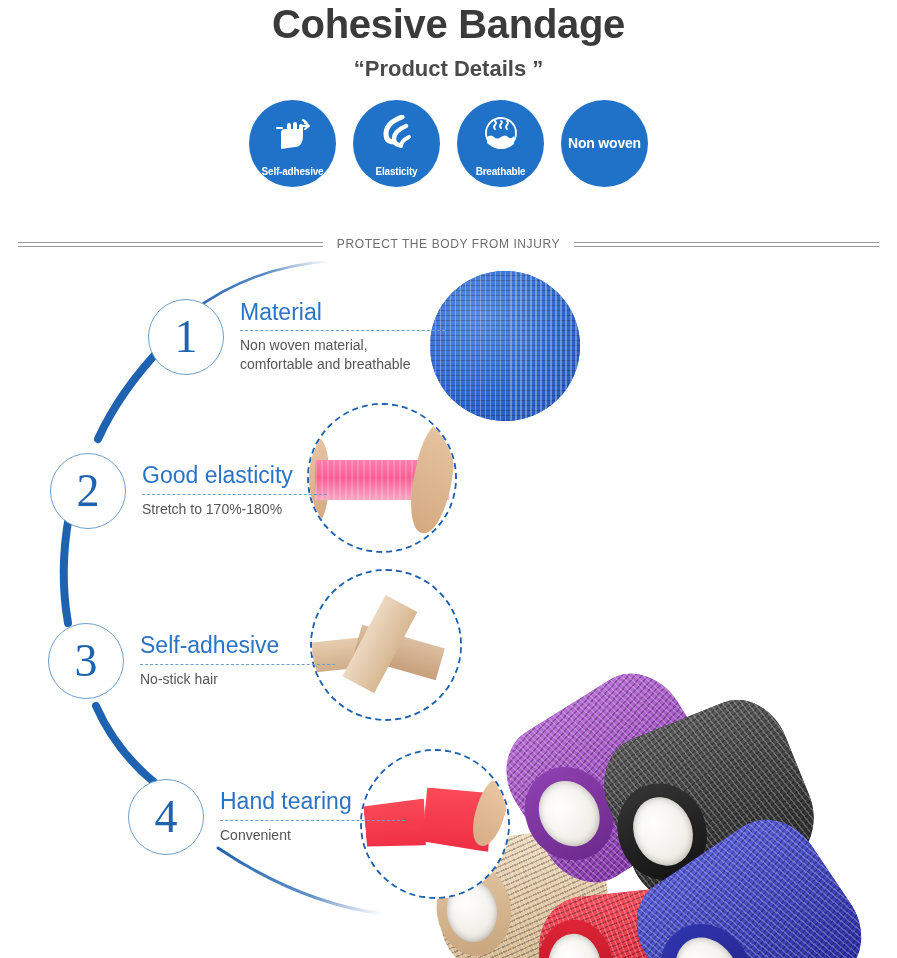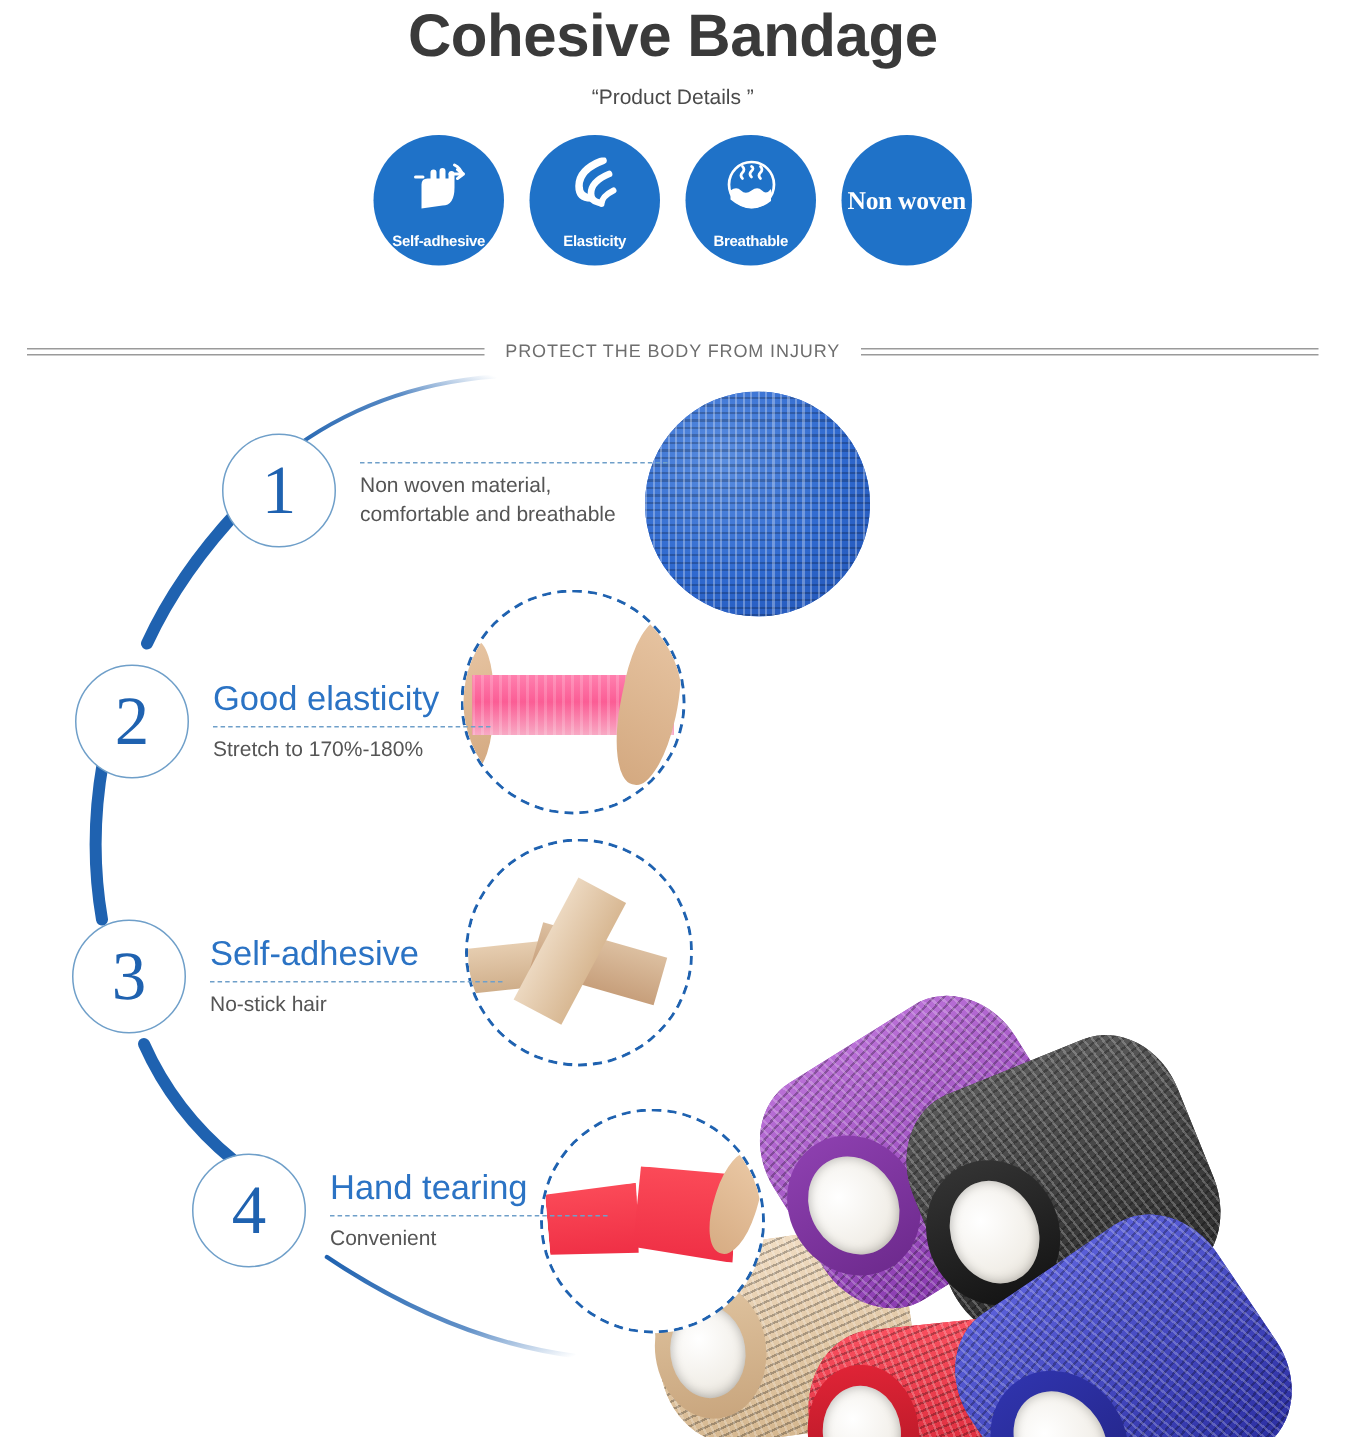--- a/index.html
+++ b/index.html
@@ -19,24 +19,24 @@
   .header { text-align: center; }
   .main-title {
     font-size: 40px;
     font-weight: bold;
     color: #3a3a3a;
     letter-spacing: -0.3px;
     margin: 0;
     line-height: 1.2;
   }
   .sub-title {
-    font-size: 14px;
+    font-size: 22px;
     color: #4a4a4a;
     margin: 8px 0 0 0;
-    font-weight: normal;
+    font-weight: bold;
   }
 
   
   .badges {
     display: flex;
     justify-content: center;
     gap: 17px;
     margin-top: 18px;
   }
   .badge {
@@ -64,24 +64,23 @@
     font-weight: bold;
     line-height: 1.05;
     text-align: center;
     letter-spacing: -0.2px;
   }
   .badge.text-only {
     justify-content: center;
     padding-bottom: 0;
   }
   .badge.text-only .badge-label {
-    font-size: 17px;
+    font-size: 14px;
     font-weight: bold;
     line-height: 1.15;
-    font-family: Liberation Serif, serif;
   }
 
   
   .divider {
     margin-top: 50px;
     display: flex;
     align-items: center;
     padding: 0 18px;
   }
   .divider-rule {
@@ -356,20 +355,21 @@
     <path d="M96 455 Q116 500 155 532" stroke="#1f62b0" stroke-width="8" fill="none" stroke-linecap="round"></path>
 
     <path d="M218 597 Q300 652 383 663" stroke="url(#fadeBot)" stroke-width="3" fill="none" stroke-linecap="round"></path>
   </svg>
 
   <div class="feature" style="left:148px; top:48px;">
     <div class="num-circle">
       <span>1</span>
     </div>
     <div class="feature-text">
+      <div class="feature-title">Material</div>
       <div class="feature-dash" style="width:205px;"></div>
       <div class="feature-desc">Non woven material,</div>
       <div class="feature-desc">comfortable and breathable</div>
     </div>
   </div>
   <div class="photo-circle" style="left:430px; top:20px; width:150px; height:150px;">
     <div class="tex-blue"></div>
   </div>
 
   <div class="feature" style="left:50px; top:202px;">

